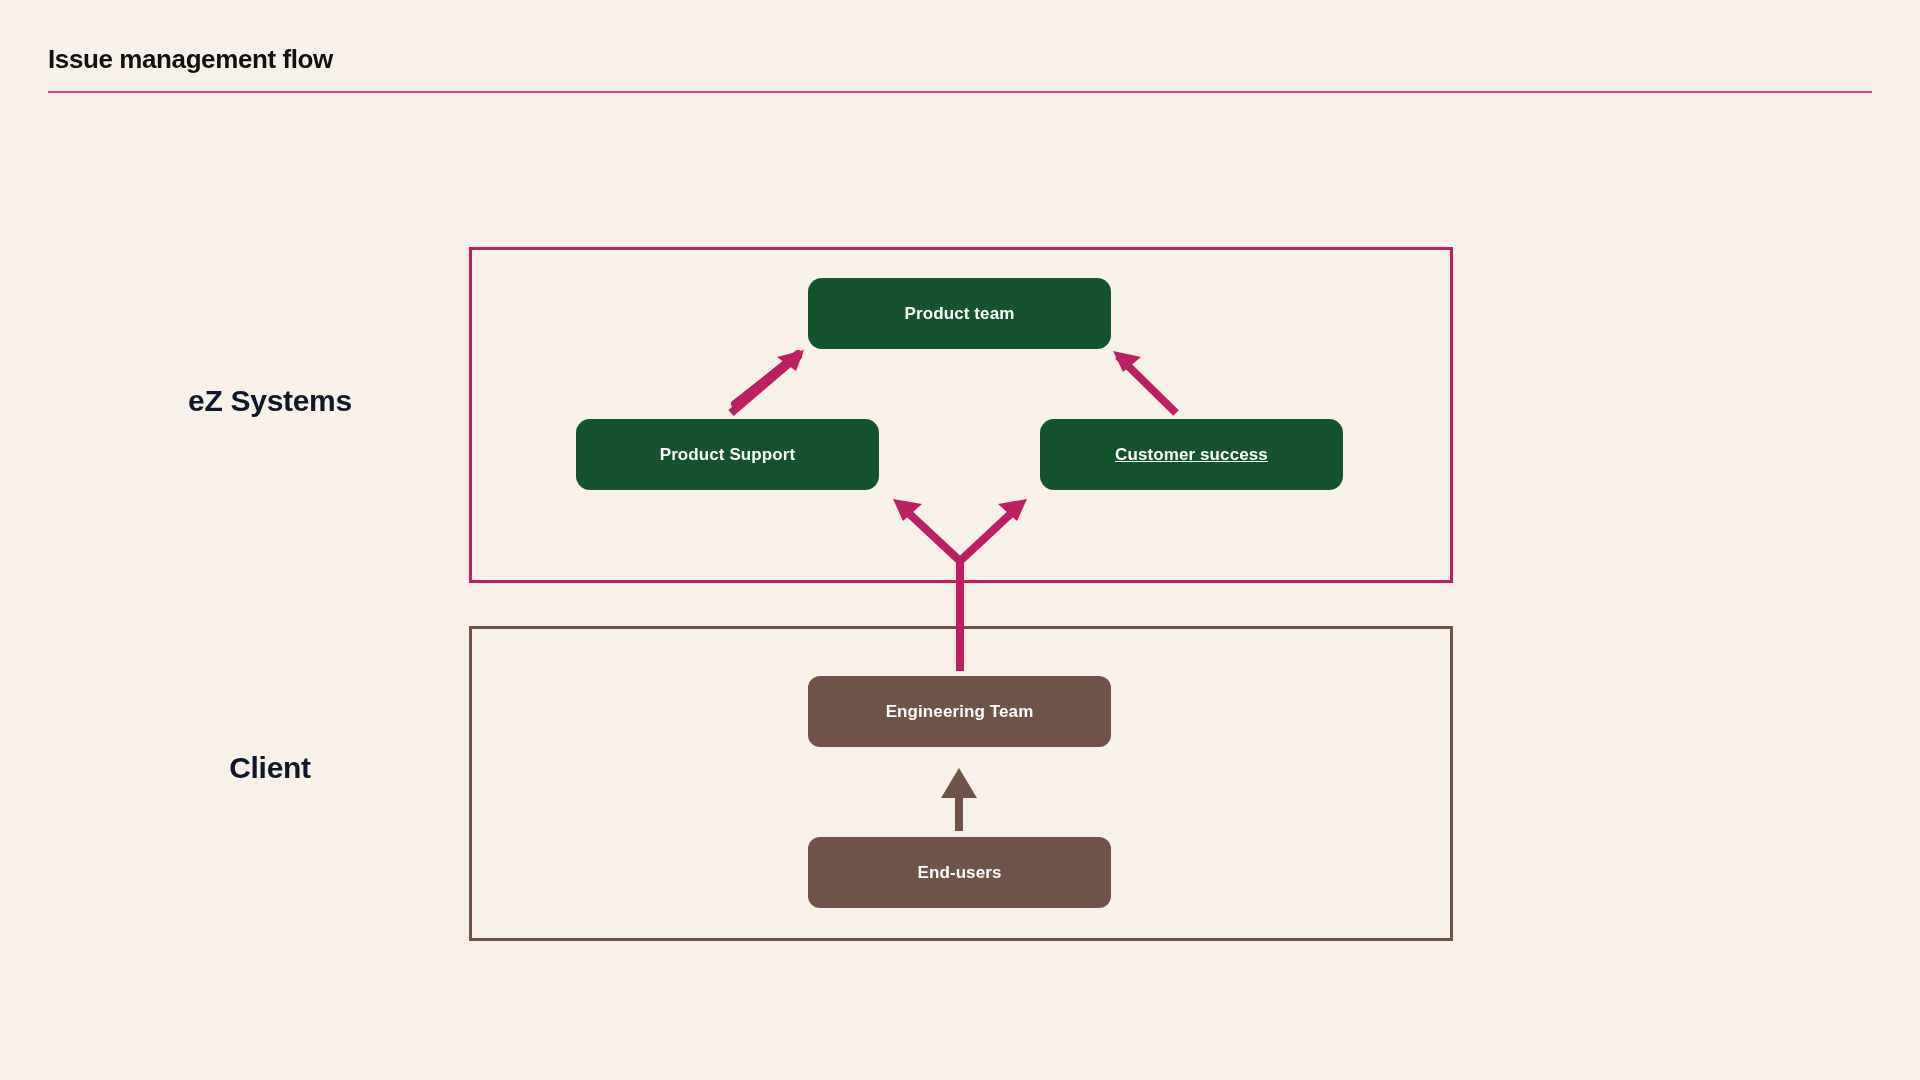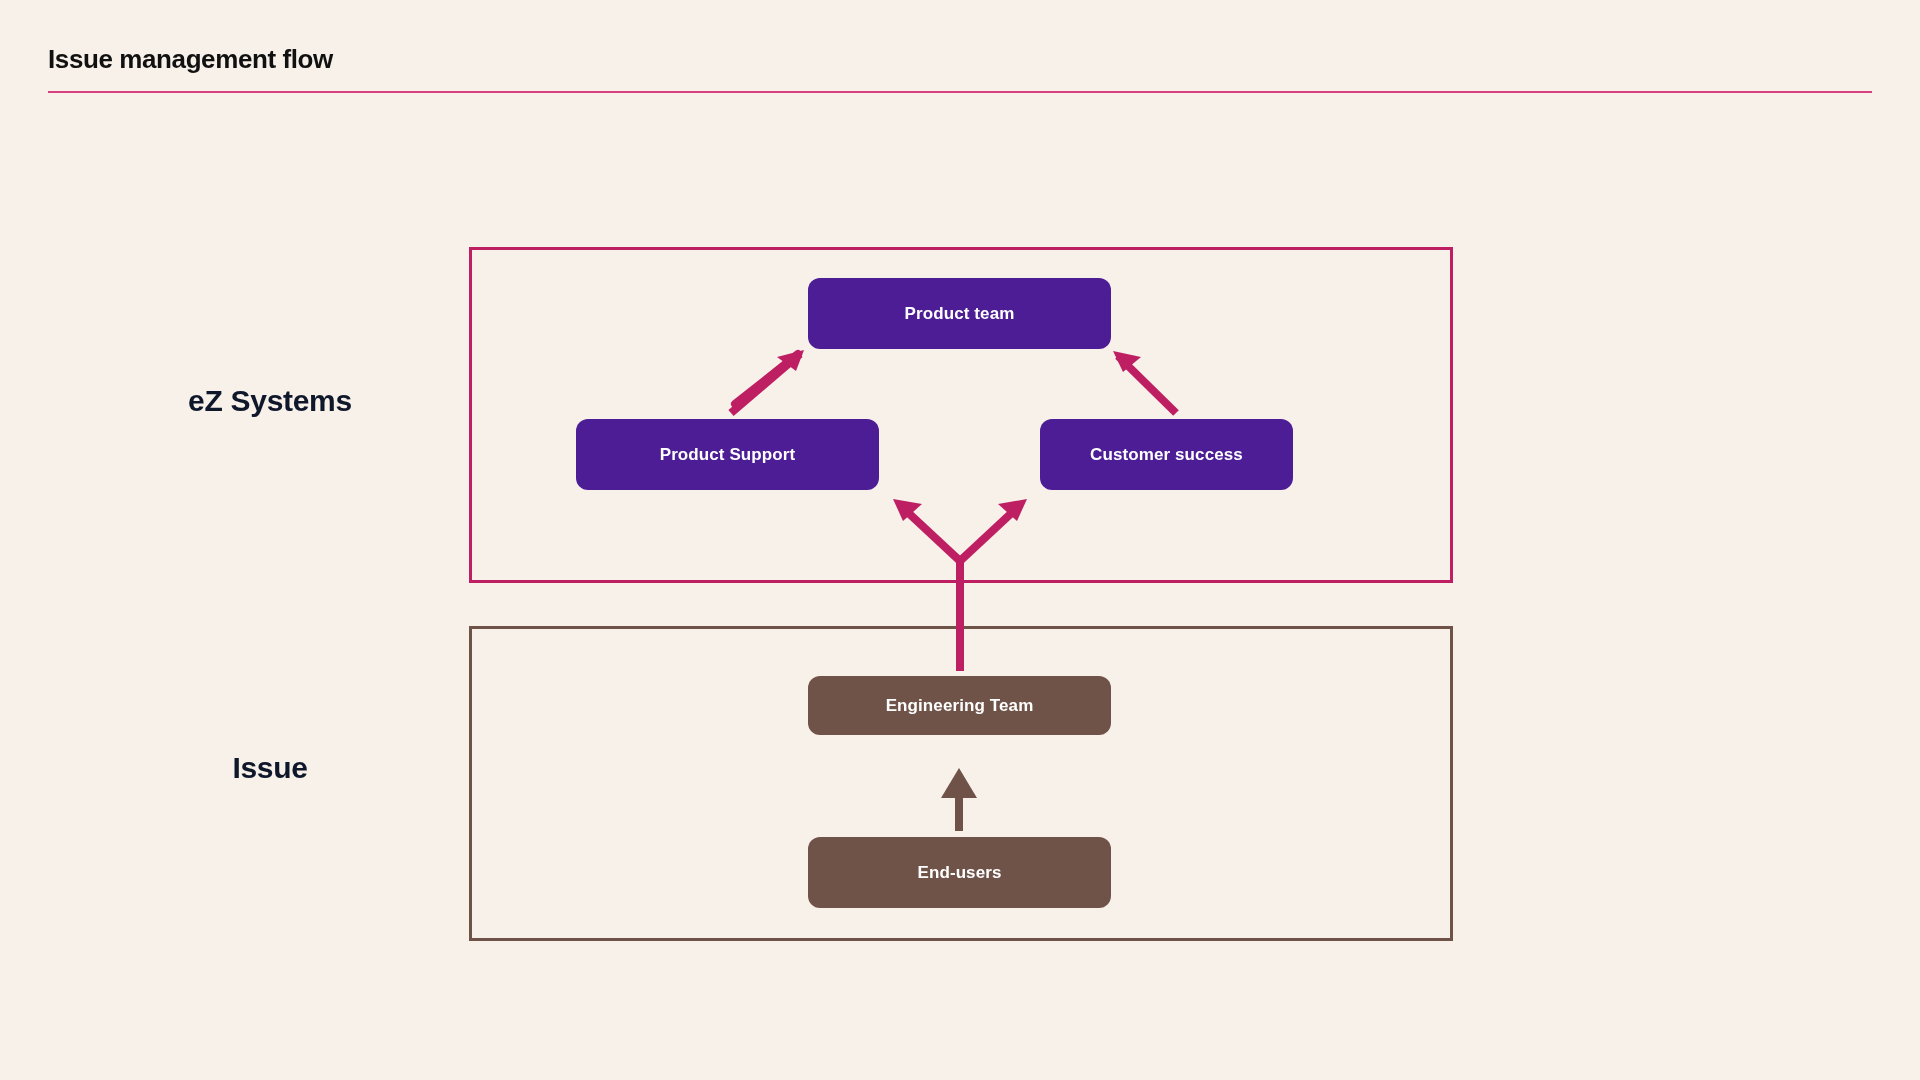--- a/index.html
+++ b/index.html
@@ -86,27 +86,27 @@
     display: flex;
     align-items: center;
     justify-content: center;
     border-radius: 12px;
     color: #ffffff;
     font-size: 17px;
     font-weight: bold;
     letter-spacing: 0.1px;
     white-space: nowrap;
   }
-  .node.pink  { background: #4c1d95; }
+  .node.pink  { background: #14532d; border-radius: 14px; }
   .node.brown { background: #6f5349; }
 
   #node-product-team      { left: 808px;  top: 262px; width: 303px; height: 71px; }
   #node-product-support   { left: 576px;  top: 403px; width: 303px; height: 71px; }
-  #node-customer-success  { left: 1040px; top: 403px; width: 253px; height: 71px; }
-  #node-engineering-team  { left: 808px;  top: 660px; width: 303px; height: 59px; }
+  #node-customer-success  { left: 1040px; top: 403px; width: 303px; height: 71px; text-decoration: underline; }
+  #node-engineering-team  { left: 808px;  top: 660px; width: 303px; height: 71px; }
   #node-end-users         { left: 808px;  top: 821px; width: 303px; height: 71px; }
 
   
   #connectors {
     position: absolute;
     left: 0;
     top: 0;
     width: 1920px;
     height: 1080px;
     pointer-events: none;
@@ -117,21 +117,21 @@
 
 <div id="page">
 
   <div id="page-title">Issue management flow</div>
   <div id="title-rule"></div>
 
   <div class="lane" id="lane-ez"></div>
   <div class="lane" id="lane-client"></div>
 
   <div class="lane-label" id="lane-label-ez">eZ Systems</div>
-  <div class="lane-label" id="lane-label-client">Issue</div>
+  <div class="lane-label" id="lane-label-client">Client</div>
 
   <svg id="connectors" viewBox="0 0 1920 1080">
 
     <g>
       <line x1="735" y1="388" x2="798" y2="338" stroke="#be1f63" stroke-width="8" stroke-linecap="round" transform="translate(0,0)"></line>
       <line x1="737" y1="390" x2="800" y2="340" stroke="#be1f63" stroke-width="0"></line>
       <path d="M 731 397 L 800 338" stroke="#be1f63" stroke-width="8" fill="none" stroke-linecap="butt"></path>
       <path d="M 804 334 L 777 341 L 796 355 Z" fill="#be1f63"></path>
     </g>
 

